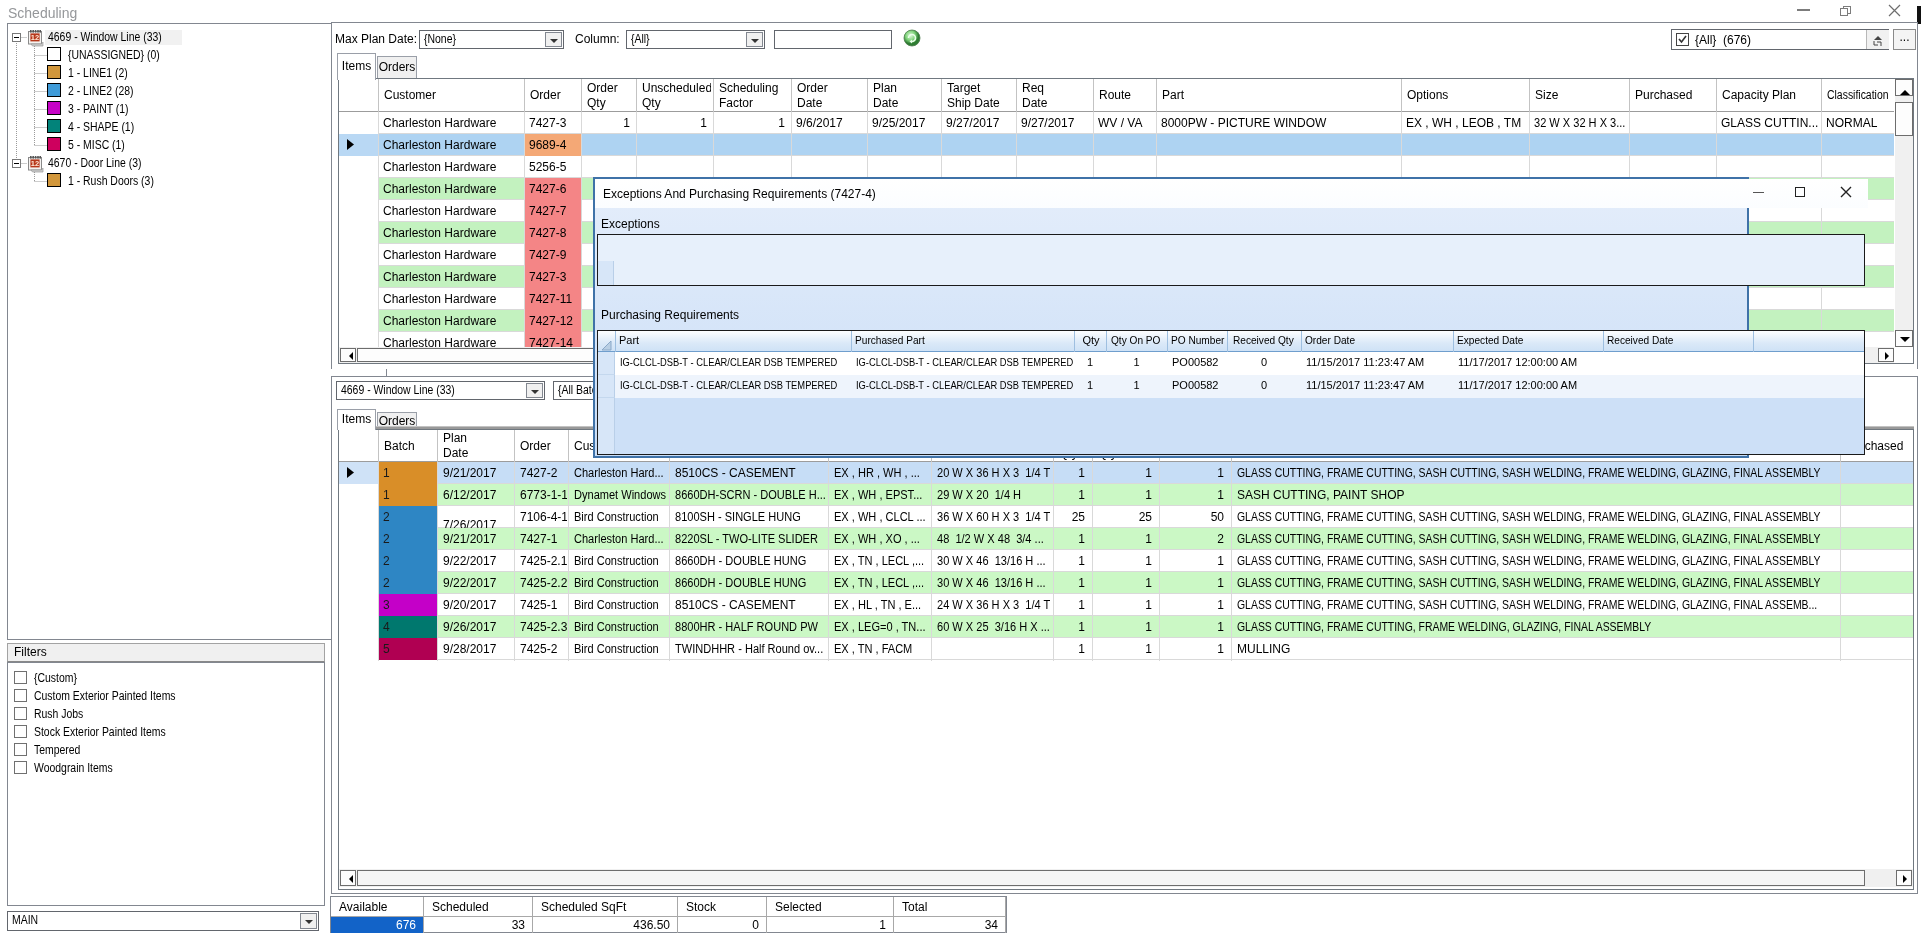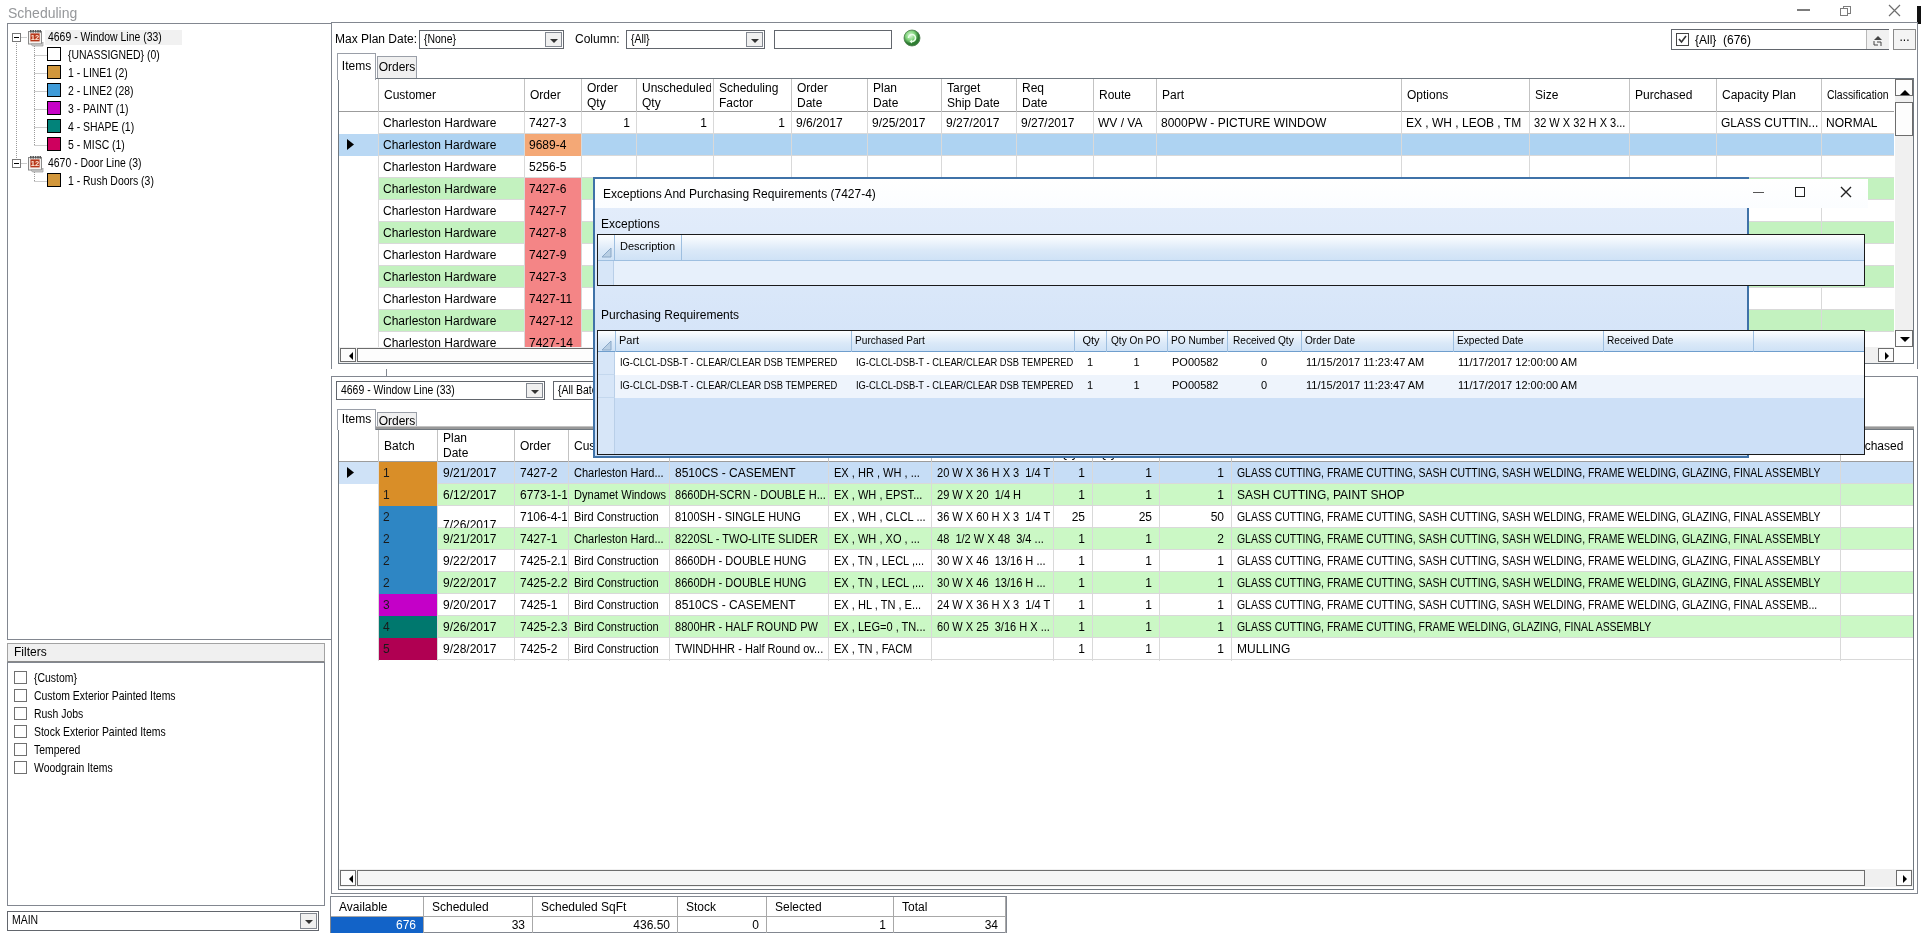--- a/index.html
+++ b/index.html
@@ -564,28 +564,20 @@
     <div style="position:absolute;left:8px;top:8px;font-size:12px;">Exceptions And Purchasing Requirements (7427-4)</div>
     <div style="position:absolute;left:1158px;top:13px;width:11px;height:1px;background:#555;"></div>
     <div style="position:absolute;left:1200px;top:8px;width:10px;height:10px;border:1.5px solid #222;"></div>
     <svg style="position:absolute;left:1245px;top:7px;" width="12" height="12">
           <path d="M1,1 L11,11 M11,1 L1,11" stroke="#222" stroke-width="1.4"></path>
         </svg>
   </div>
   <div style="position:absolute;left:6px;top:38px;">Exceptions</div>
 
   <div style="position:absolute;left:2px;top:55px;width:1268px;height:52px;border:1px solid #1a1a1a;background:#e7f0fb;font-size:11px;">
-    <div style="position:absolute;left:0;top:0;width:1266px;height:26px;background:linear-gradient(#fdfeff,#dbe9f8 60%,#cfe2f6);border-bottom:1px solid #9ebfe0;">
-      <div style="position:absolute;left:16px;top:0;width:1px;height:26px;background:#9ebfe0;"></div>
-      <div style="position:absolute;left:83px;top:0;width:1px;height:26px;background:#9ebfe0;"></div>
-      <svg style="position:absolute;left:3px;top:12px;" width="11" height="11">
-            <path d="M10 1 L10 10 L1 10 Z" fill="#b9cfe4" stroke="#8aa8c8" stroke-width="1"></path>
-          </svg>
-      <div style="position:absolute;left:22px;top:5px;">Description</div>
-    </div>
     <div style="position:absolute;left:0;top:26px;width:16px;height:24px;background:#d7e6f8;border-right:1px solid #b9cfe8;"></div>
   </div>
   <div style="position:absolute;left:6px;top:129px;">Purchasing Requirements</div>
 
   <div style="position:absolute;left:2px;top:151px;width:1268px;height:125px;border:1px solid #1a1a1a;background:#cde0f7;font-size:11px;">
     <div style="position:absolute;left:0;top:0;width:1266px;height:21px;background:linear-gradient(#fdfeff,#dbe9f8 60%,#cfe2f6);border-bottom:1px solid #6f9ecd;">
       <svg style="position:absolute;left:3px;top:9px;" width="11" height="11">
             <path d="M10 1 L10 10 L1 10 Z" fill="#b9cfe4" stroke="#8aa8c8" stroke-width="1"></path>
           </svg>
       <div style="position:absolute;left:21px;top:3px;width:230px;overflow:hidden;white-space:nowrap;text-align:left;">Part</div>

